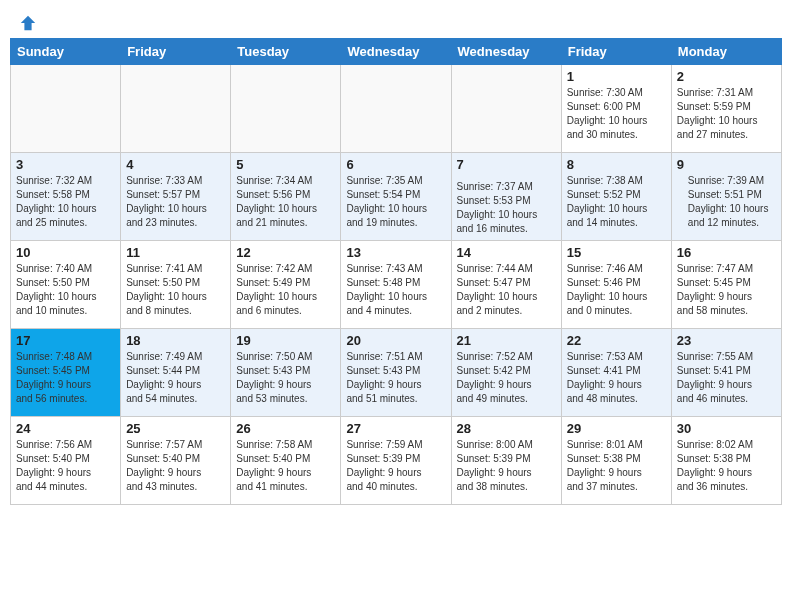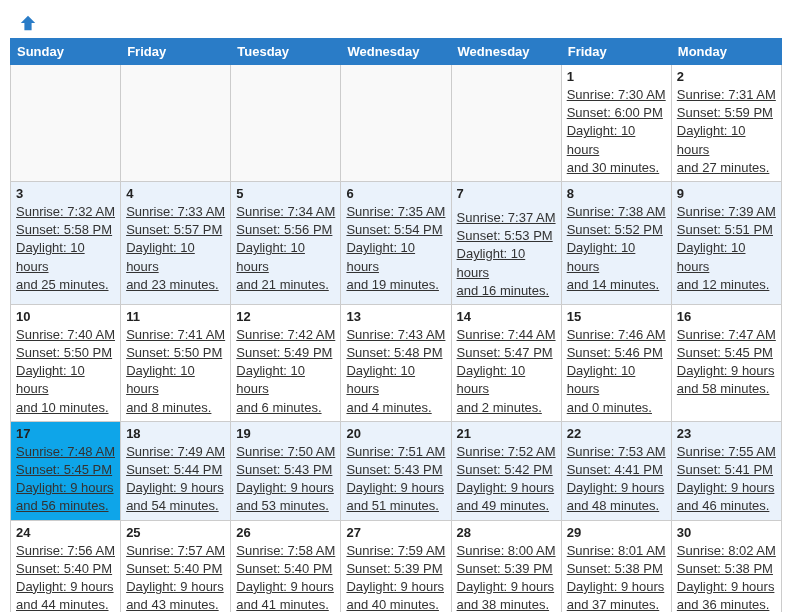--- a/index.html
+++ b/index.html
@@ -75,24 +75,23 @@
     .calendar tr:nth-child(even) td:not(.empty) {
       background: #f2f7fb;
     }
     .day-number {
       font-size: 13px;
       font-weight: bold;
       color: #222;
       margin-bottom: 2px;
     }
     .day-info {
-      font-size: 13px;
+      font-size: 10px;
       color: #333;
       line-height: 1.4;
-      text-decoration: underline;
     }
   </style>
 </head>
 <body>
 
 <div class="header">
   <div class="logo">
     <div class="logo-text">
       <span class="logo-general"></span>
       <svg class="logo-icon" viewBox="0 0 20 20">
@@ -179,21 +178,21 @@
         </td>
         <td style="background: rgb(234, 242, 251);">
           <div class="day-number">8</div>
           <div class="day-info" style="white-space: pre-line;">Sunrise: 7:38 AM
 Sunset: 5:52 PM
 Daylight: 10 hours
 and 14 minutes.</div>
         </td>
         <td style="background: rgb(234, 242, 251);">
           <div class="day-number">9</div>
-          <div class="day-info" style="white-space: pre-line;">Sunrise: 7:39 AM
+          <div class="day-info" style="white-space: pre-line; margin-left: 11px;">Sunrise: 7:39 AM
 Sunset: 5:51 PM
 Daylight: 10 hours
 and 12 minutes.</div>
         </td>
       </tr>
       <tr>
         <td>
           <div class="day-number">10</div>
           <div class="day-info" style="white-space: pre-line;">Sunrise: 7:40 AM
 Sunset: 5:50 PM

